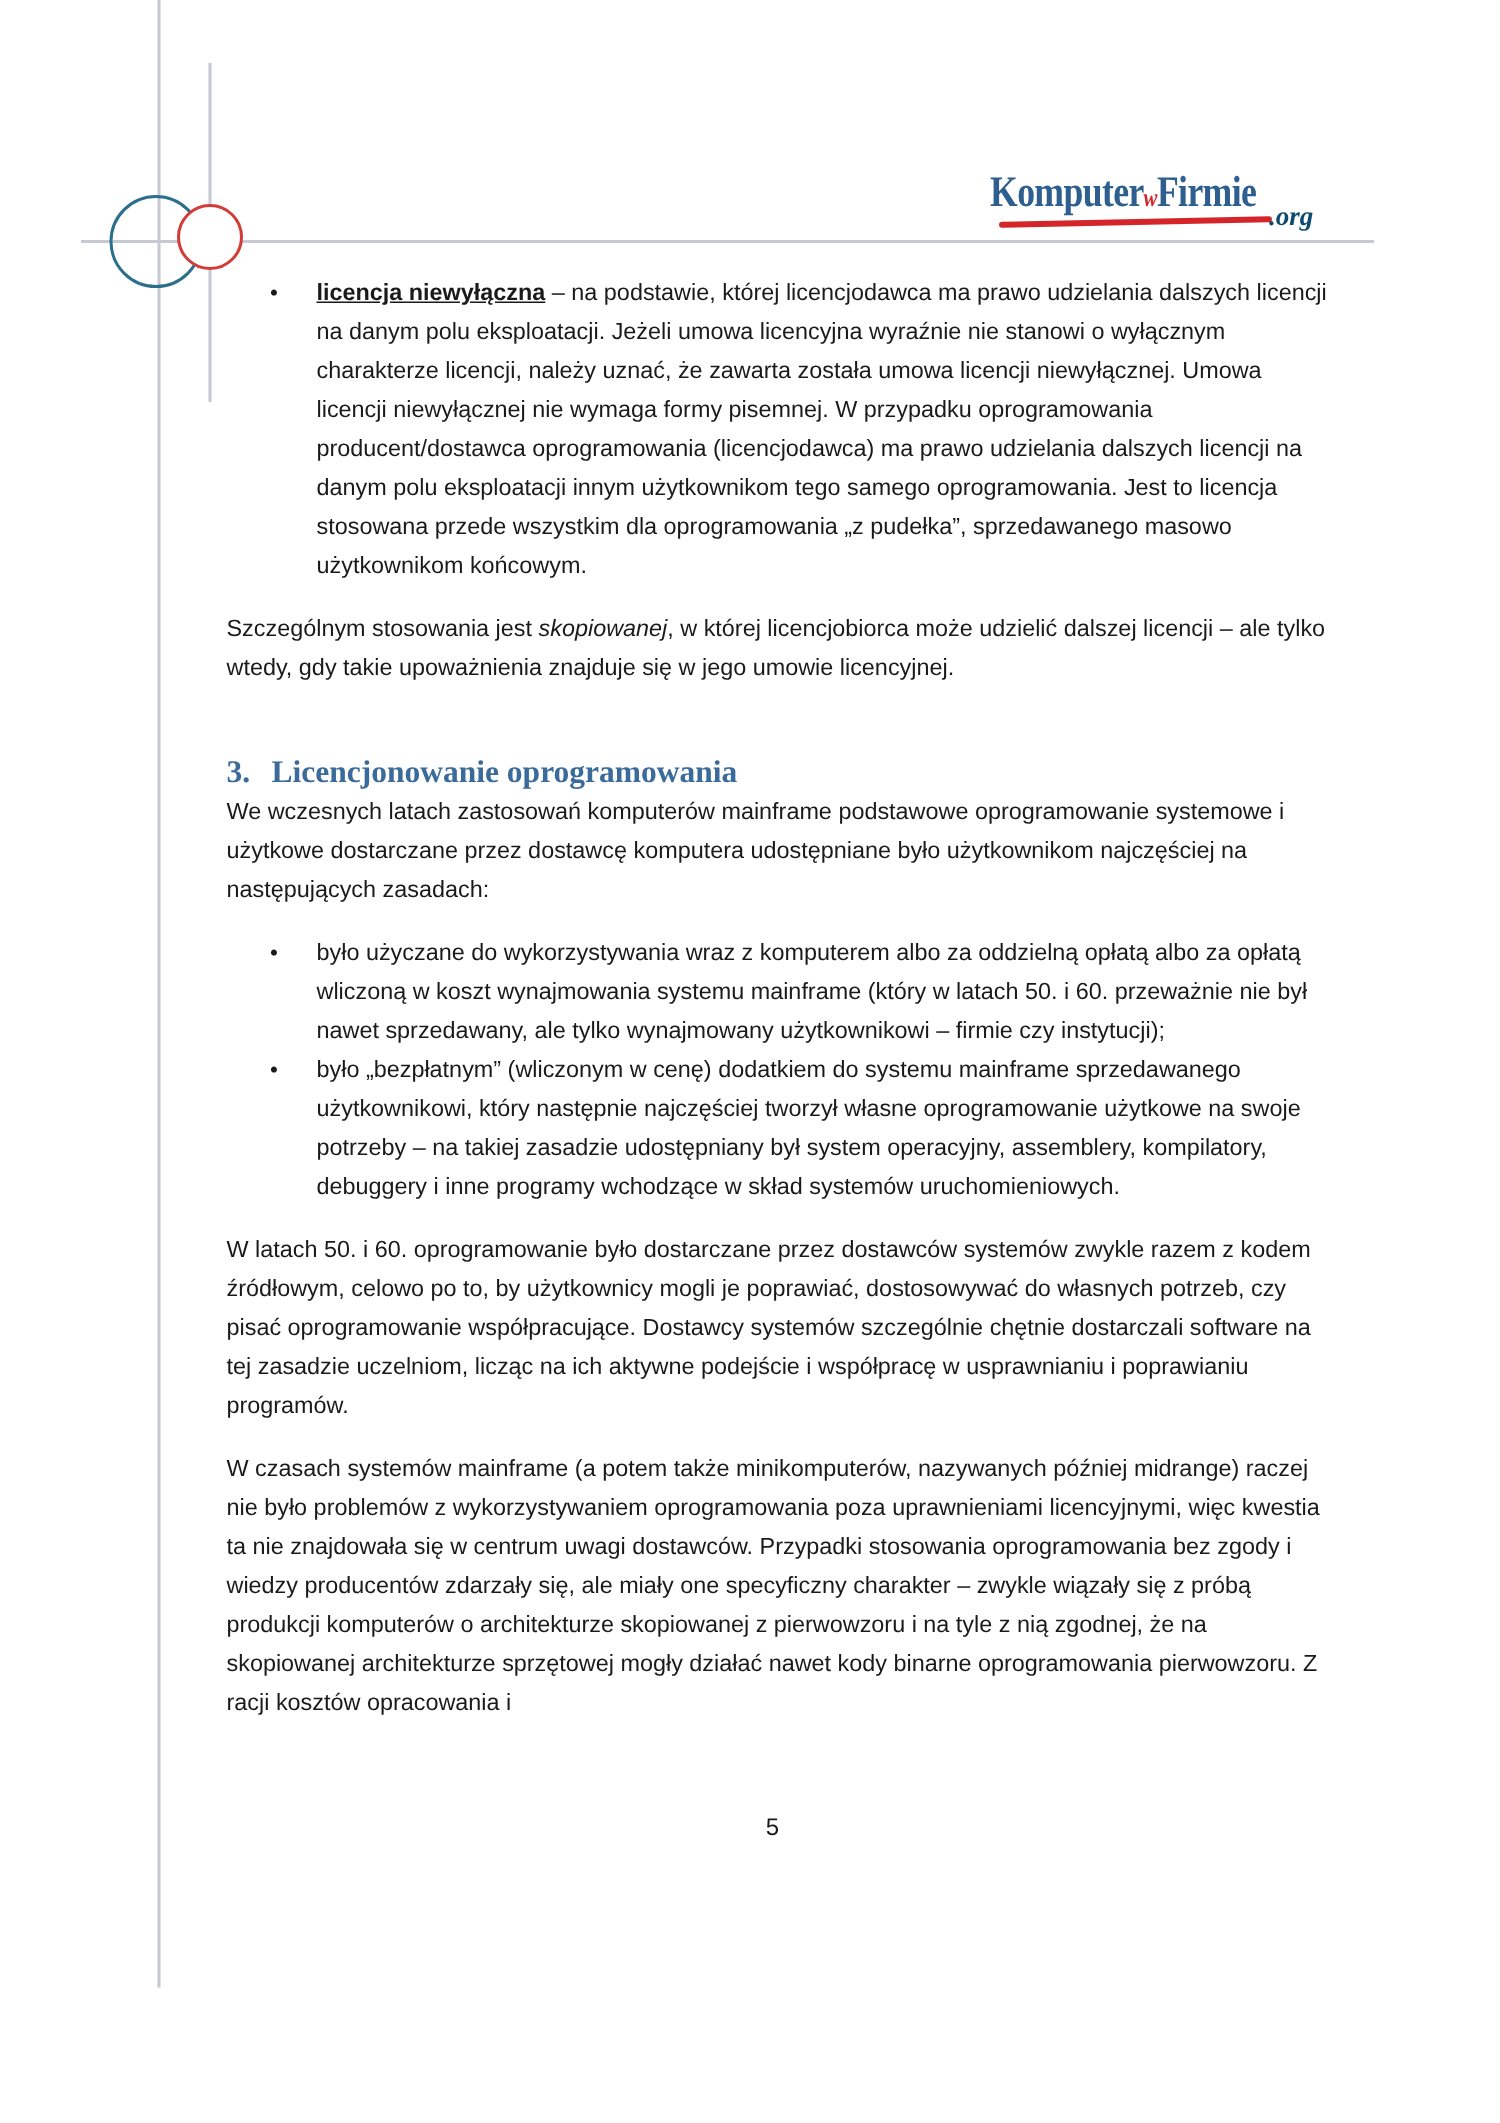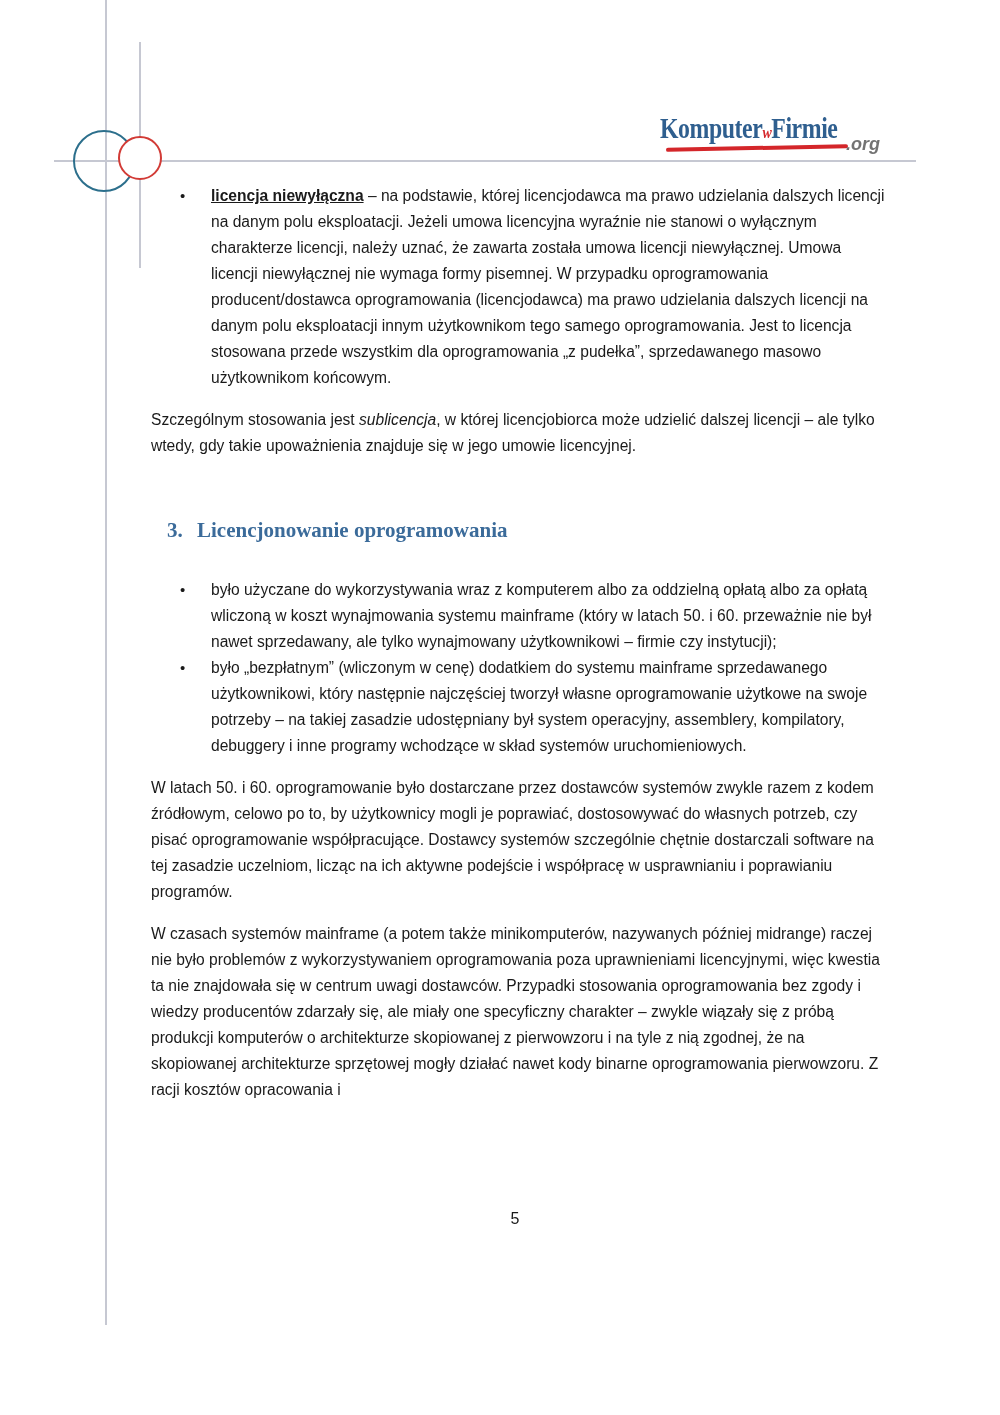--- a/index.html
+++ b/index.html
@@ -8,33 +8,33 @@
   .deco { position: absolute; }
   .vline1 { left: 105px; top: 0; width: 2px; height: 1325px; background: #c6c8d2; }
   .vline2 { left: 139px; top: 42px; width: 2px; height: 226px; background: #c6c8d2; }
   .hline  { left: 54px; top: 160px; width: 862px; height: 2px; background: #c6c8d2; }
   .circle-blue { left: 73px; top: 130px; width: 58px; height: 58px; border: 2px solid #2c6f8c; border-radius: 50%; }
   .circle-red  { left: 118px; top: 136px; width: 40px; height: 40px; border: 2px solid #d23b36; border-radius: 50%; background: #fff; }
   .logo { position: absolute; left: 660px; top: 112px; width: 230px; height: 48px; }
   .logo-main { position: absolute; left: 0; top: 0; font-family: "Liberation Serif", serif; font-weight: bold;
                font-size: 29px; color: #2f5f8f; letter-spacing: -0.5px; transform: scaleX(0.82); transform-origin: left top; white-space: nowrap; }
   .logo-main .w { color: #d4262a; font-style: italic; font-size: 17px; }
-  .logo-org { position: absolute; left: 186px; top: 22px; font-family: Liberation Sans, sans-serif; font-weight: bold; font-style: italic;
-              color: #737373; font-size: 18px; }
+  .logo-org { position: absolute; left: 186px; top: 22px; font-family: Liberation Serif, serif; font-weight: bold; font-style: italic;
+              color: #0c4a6e; font-size: 18px; }
   .logo-swoosh { position: absolute; left: 6px; top: 34px; width: 182px; height: 4px; background: #d4262a; border-radius: 2px; transform: rotate(-1.2deg); }
 
   .content { position: absolute; left: 151px; top: 183px; width: 735px; font-size: 15.6px; line-height: 26px; }
   .content p { margin: 0; }
   .bullets { list-style: none; margin: 0; padding: 0; }
   .bullets li { position: relative; padding-left: 60px; }
   .bullets li .dot { position: absolute; left: 29px; top: 0; font-size: 15px; }
   .b { font-weight: bold; text-decoration: underline; }
   .i { font-style: italic; }
   .gap { height: 16px; }
-  .heading { margin: 16px; font-family: "Liberation Serif", serif; font-weight: bold; font-size: 21px; color: #3b6b9a; line-height: 30px; }
+  .heading { margin: 0; font-family: "Liberation Serif", serif; font-weight: bold; font-size: 21px; color: #3b6b9a; line-height: 30px; }
   .heading .num { display: inline-block; width: 30px; }
   .pagenum { position: absolute; left: 0; width: 1000px; top: 1210px; text-align: center; font-size: 16px; padding-left: 30px; box-sizing: border-box; }
 </style>
 </head>
 <body>
 
 <div class="deco vline1"></div>
 <div class="deco vline2"></div>
 <div class="deco hline"></div>
 <div class="deco circle-blue"></div>
@@ -47,24 +47,25 @@
 </div>
 
 <div class="content">
   <ul class="bullets">
     <li>
       <span class="dot">•</span>
       <span class="b">licencja niewyłączna</span><span> – na podstawie, której licencjodawca ma prawo udzielania dalszych licencji na danym polu eksploatacji. Jeżeli umowa licencyjna wyraźnie nie stanowi o wyłącznym charakterze licencji, należy uznać, że zawarta została umowa licencji niewyłącznej. Umowa licencji niewyłącznej nie wymaga formy pisemnej. W przypadku oprogramowania producent/dostawca oprogramowania (licencjodawca) ma prawo udzielania dalszych licencji na danym polu eksploatacji innym użytkownikom tego samego oprogramowania. Jest to licencja stosowana przede wszystkim dla oprogramowania „z pudełka”, sprzedawanego masowo użytkownikom końcowym.</span>
     </li>
   </ul>
   <div class="gap"></div>
-  <p><span>Szczególnym stosowania jest </span><span class="i">sublicencja</span><span>, w której licencjobiorca może udzielić dalszej licencji – ale tylko wtedy, gdy takie upoważnienia znajduje się w jego umowie licencyjnej.</span></p>
+  <p><span>Szczególnym stosowania jest </span><span class="i">skopiowanej</span><span>, w której licencjobiorca może udzielić dalszej licencji – ale tylko wtedy, gdy takie upoważnienia znajduje się w jego umowie licencyjnej.</span></p>
 
   <div style="height:40px"></div>
   <h2 class="heading"><span class="num">3.</span><span>Licencjonowanie oprogramowania</span></h2>
+  <p>We wczesnych latach zastosowań komputerów mainframe podstawowe oprogramowanie systemowe i użytkowe dostarczane przez dostawcę komputera udostępniane było użytkownikom najczęściej na następujących zasadach:</p>
   <div class="gap"></div>
   <ul class="bullets">
     <li>
       <span class="dot">•</span>
       <span>było użyczane do wykorzystywania wraz z komputerem albo za oddzielną opłatą albo za opłatą wliczoną w koszt wynajmowania systemu mainframe (który w latach 50. i 60. przeważnie nie był nawet sprzedawany, ale tylko wynajmowany użytkownikowi – firmie czy instytucji);</span>
     </li>
     <li>
       <span class="dot">•</span>
       <span>było „bezpłatnym” (wliczonym w cenę) dodatkiem do systemu mainframe sprzedawanego użytkownikowi, który następnie najczęściej tworzył własne oprogramowanie użytkowe na swoje potrzeby – na takiej zasadzie udostępniany był system operacyjny, assemblery, kompilatory, debuggery i inne programy wchodzące w skład systemów uruchomieniowych.</span>
     </li>

